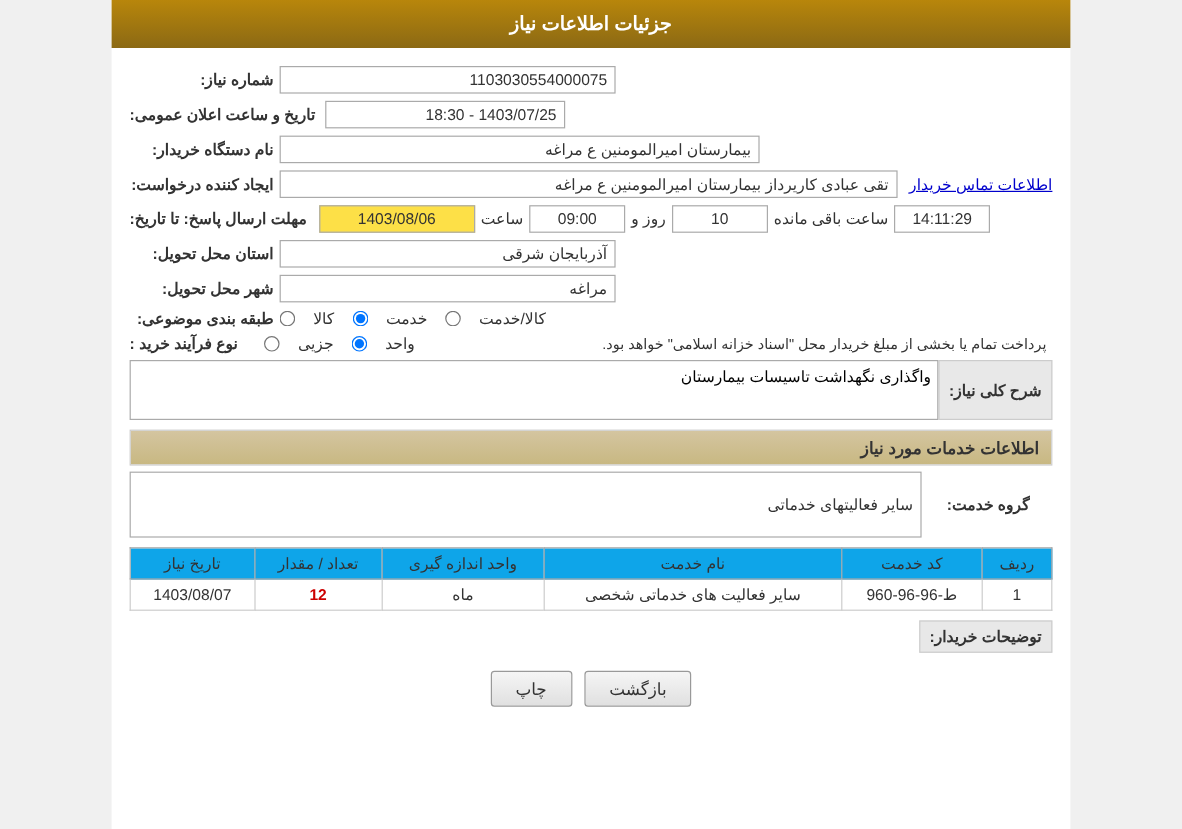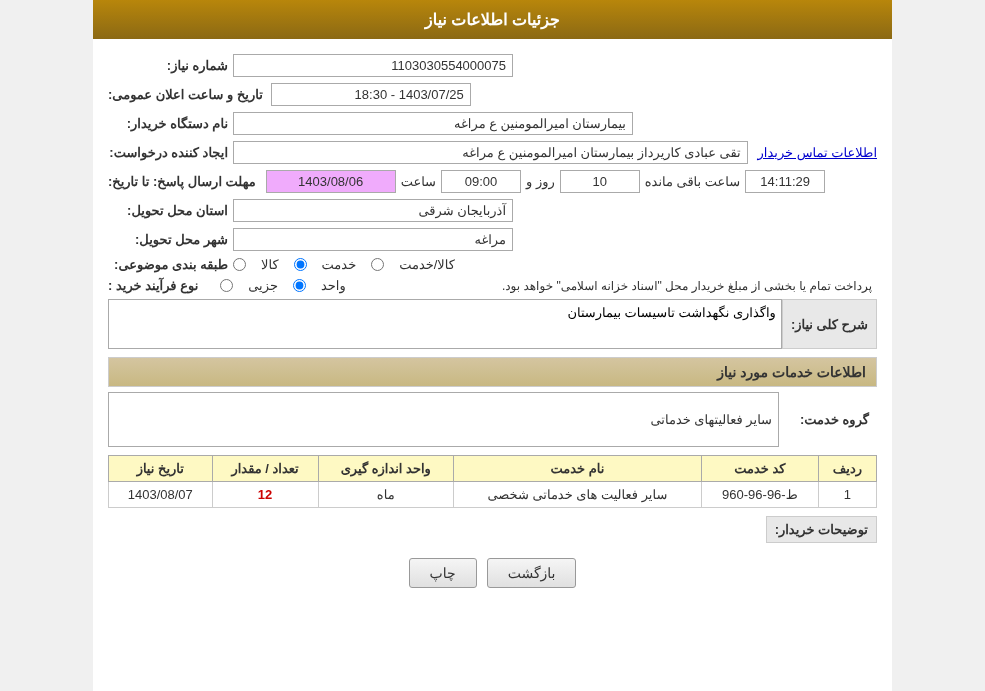--- a/index.html
+++ b/index.html
@@ -73,21 +73,21 @@
     }
     .small-field {
       border: 1px solid #aaa;
       background: #fff;
       padding: 3px 6px;
       text-align: center;
       width: 80px;
     }
     .large-field {
       border: 1px solid #aaa;
-      background: #f0abfc;
+      background: #fde047;
       padding: 3px 6px;
       text-align: center;
       width: 130px;
     }
     .radio-group {
       display: flex;
       align-items: center;
       gap: 15px;
       margin-right: 5px;
     }
@@ -135,40 +135,40 @@
     }
     .service-group-row {
       display: flex;
       align-items: center;
       margin-bottom: 8px;
     }
     .service-group-label {
       font-weight: bold;
       min-width: 90px;
       text-align: right;
-      margin-right: 8px;
+      margin-right: 19px;
     }
     .service-group-field {
       border: 1px solid #aaa;
       background: #fff;
       padding: 19px 6px;
       flex: 1;
       text-align: right;
     }
     table.services-table {
       width: 100%;
       border-collapse: collapse;
       margin-bottom: 8px;
     }
     table.services-table th {
-      background: #fef9c3;
+      background: #0ea5e9;
       border: 1px solid #aaa;
       padding: 5px 8px;
       text-align: center;
-      font-weight: bold;
+      font-weight: normal;
     }
     table.services-table td {
       border: 1px solid #ccc;
       padding: 5px 8px;
       text-align: center;
     }
     table.services-table td.red-text {
       color: #cc0000;
       font-weight: bold;
     }

